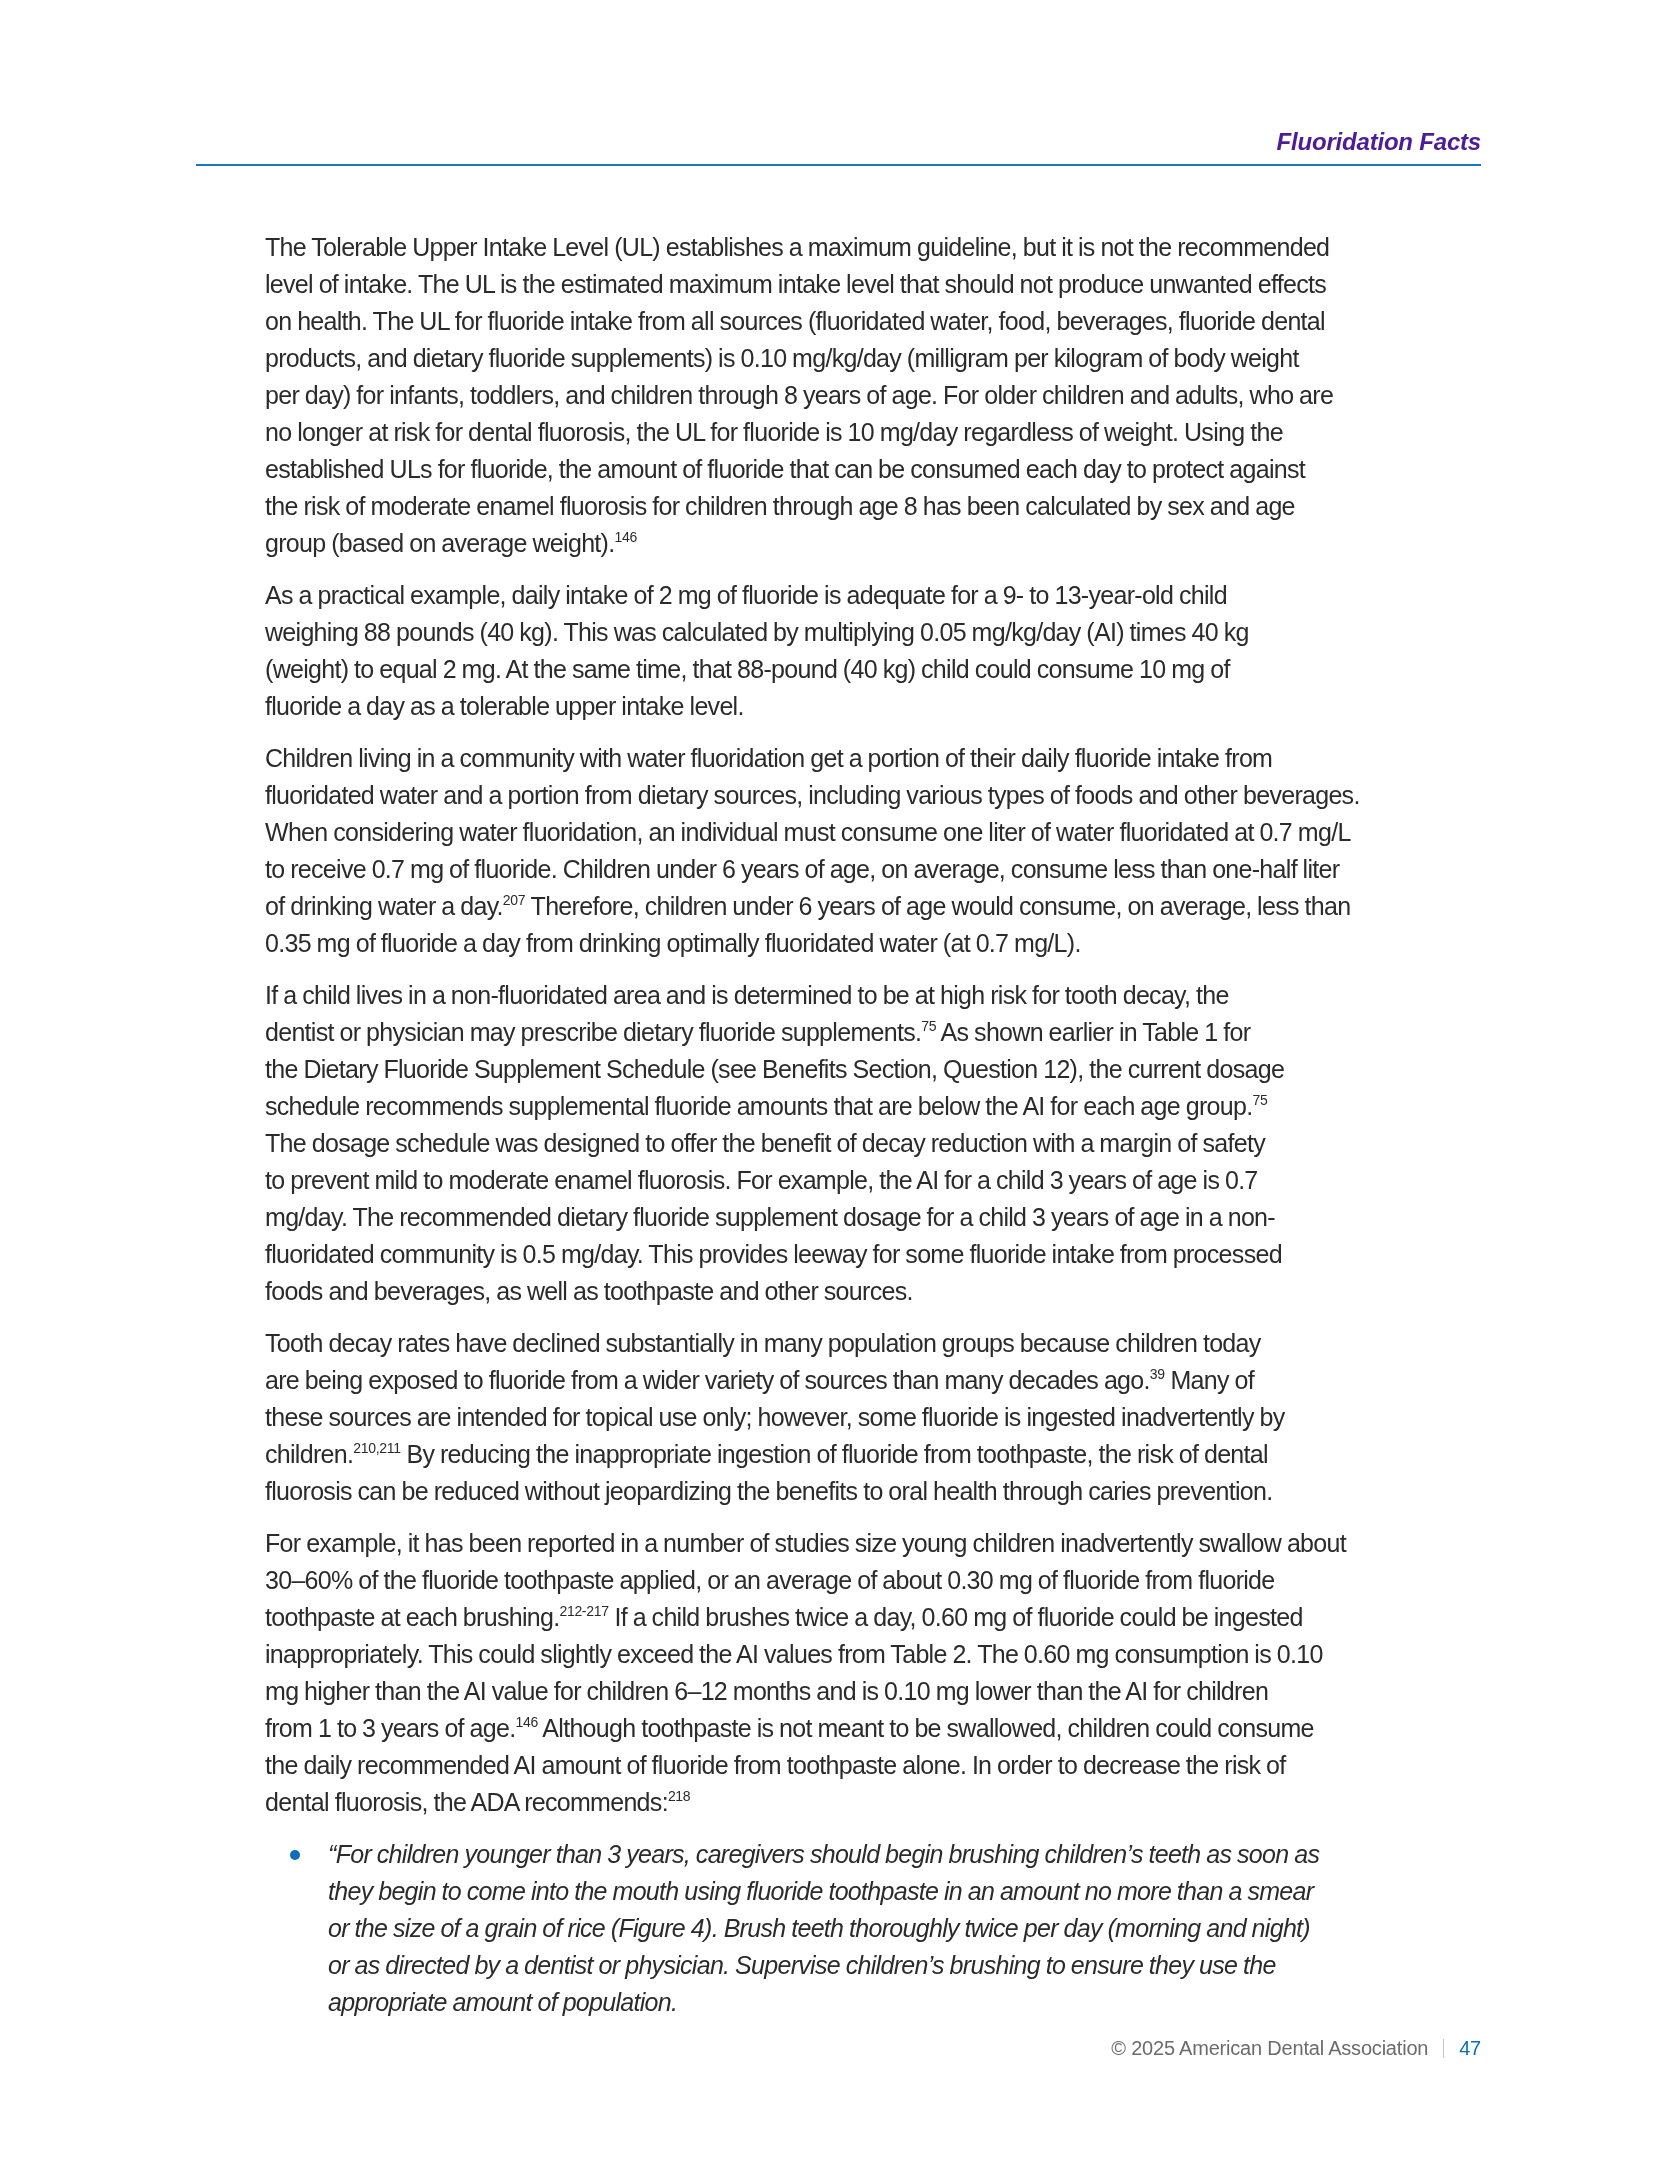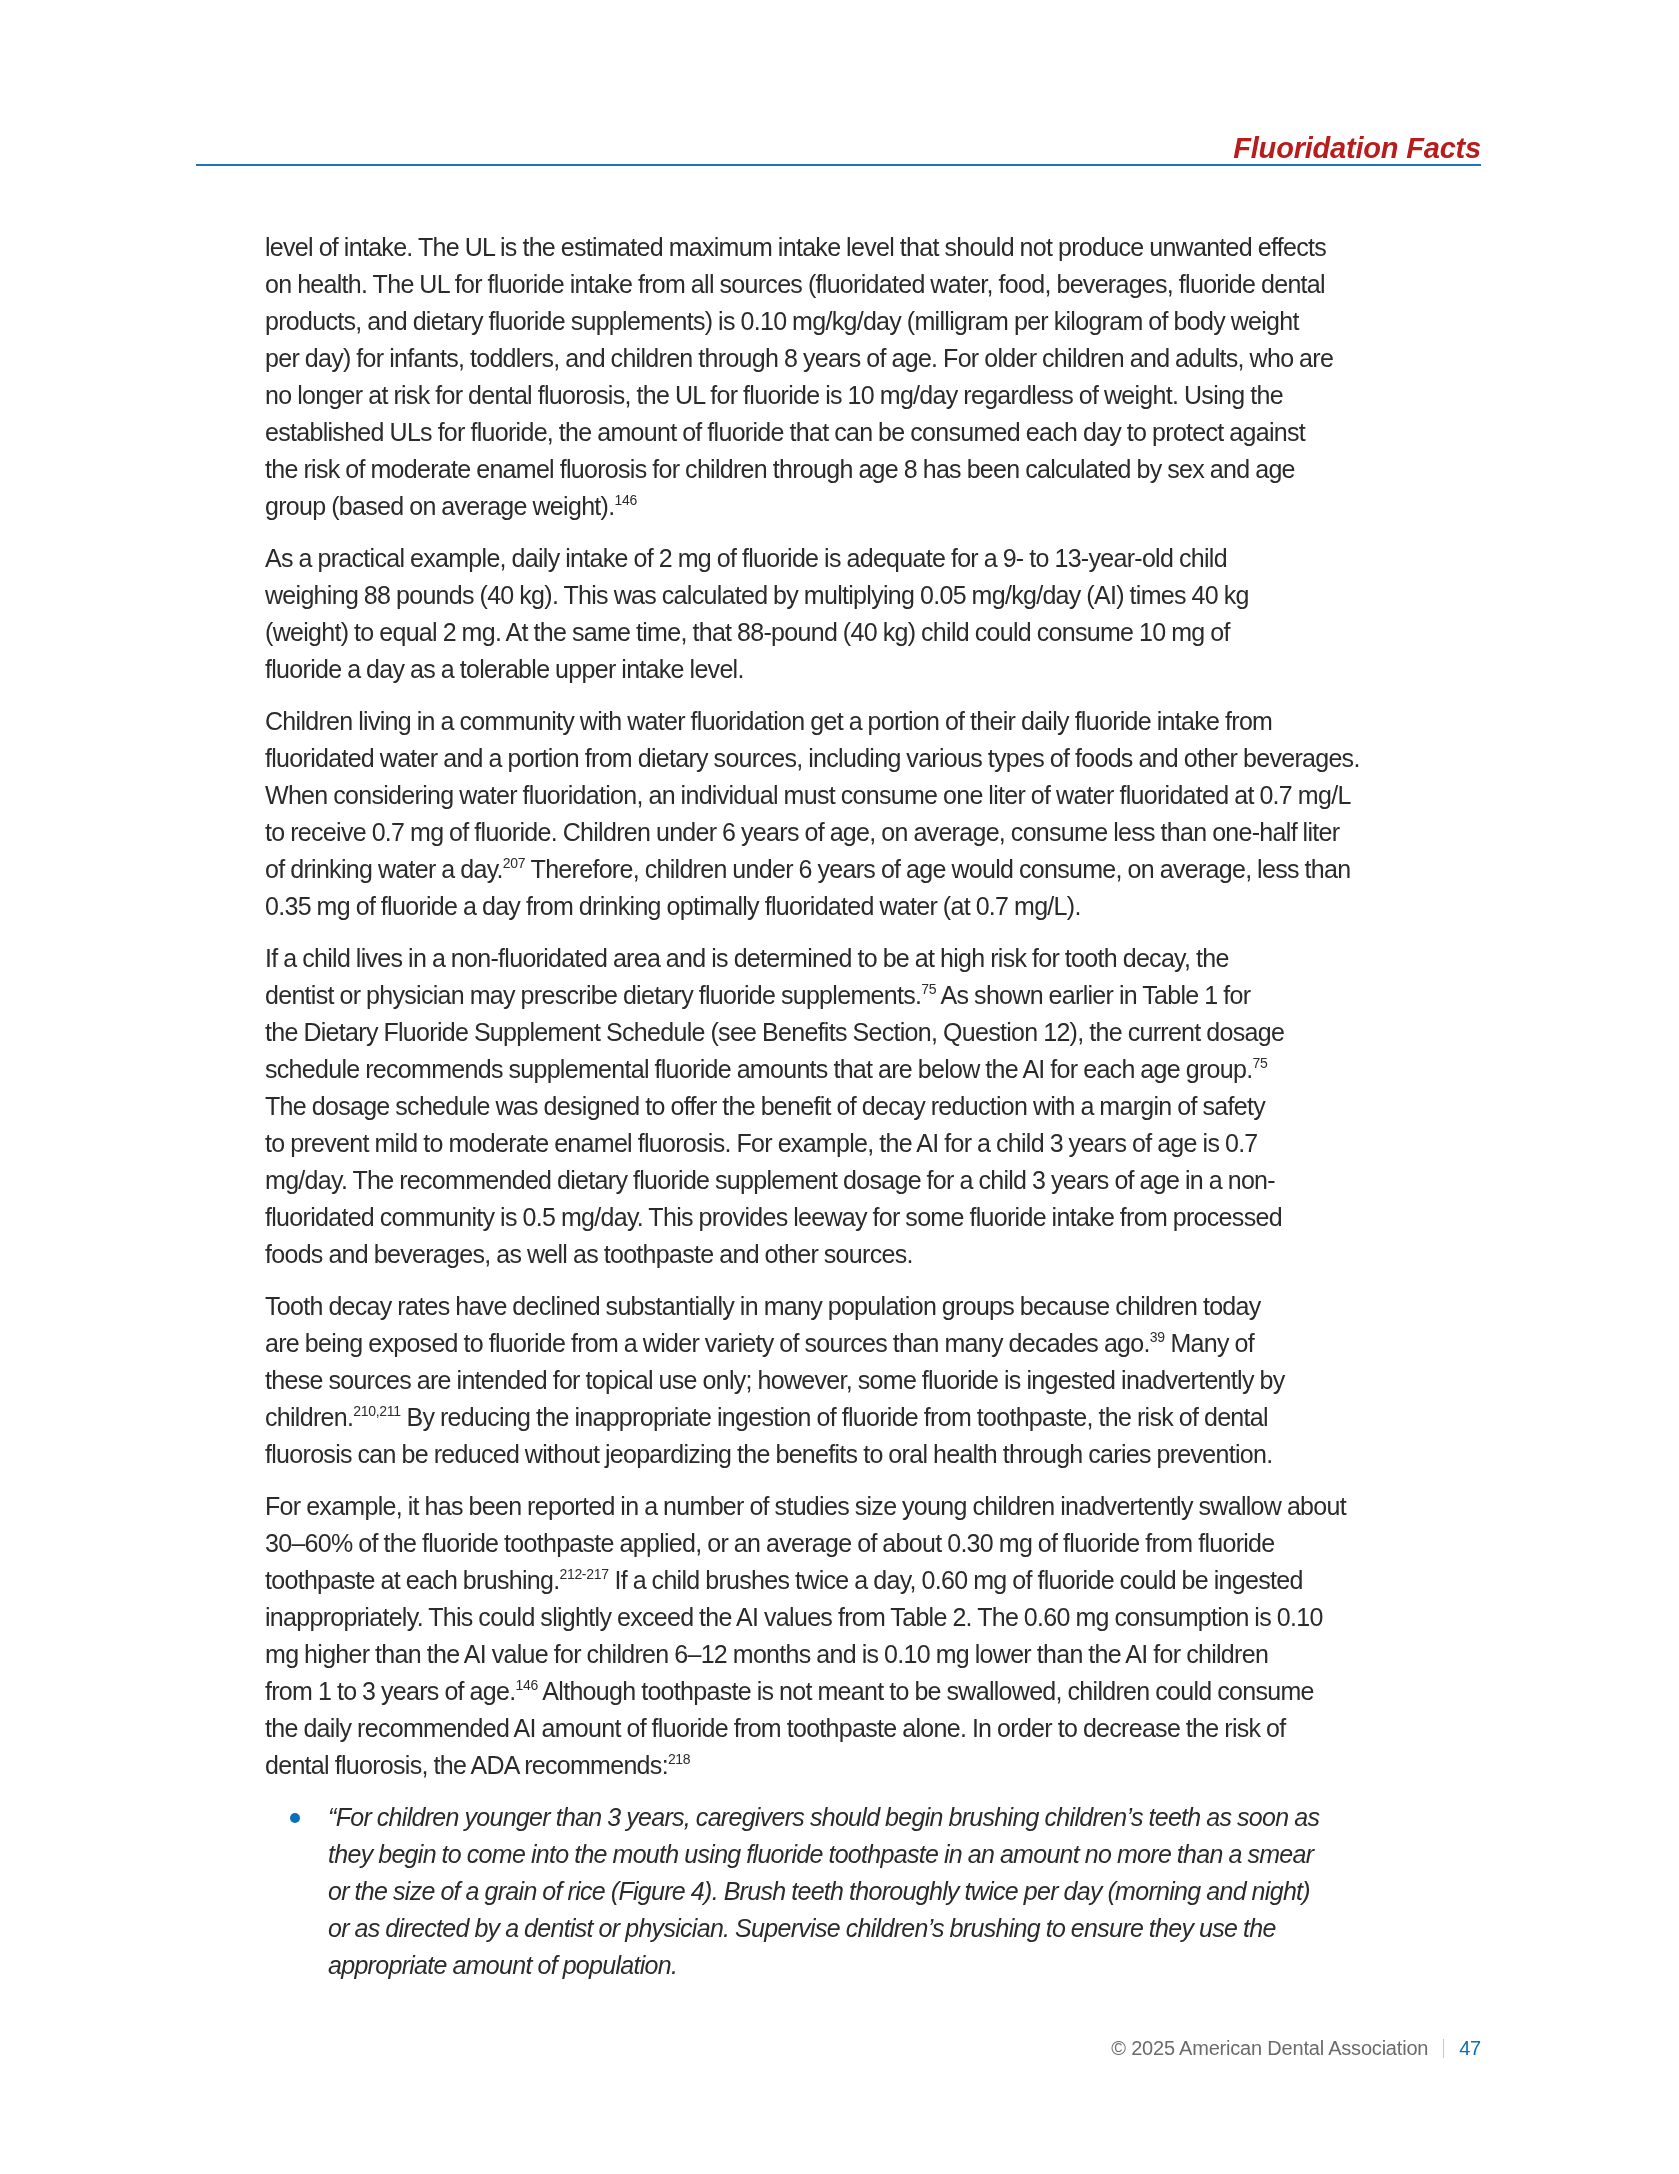--- a/index.html
+++ b/index.html
@@ -1,20 +1,20 @@
 <!DOCTYPE html>
 <html style="font-size:15px"><head>
 <meta charset="utf-8">
 <style>
   html, body { margin: 0; padding: 0; background: #ffffff; }
   body { width: 1680px; height: 2174px; position: relative; overflow: hidden;
          font-family: "Liberation Sans", sans-serif; color: #2b2b2b; }
   .header { position: absolute; left: 196px; top: 128px; width: 1285px; height: 38px; }
-  .header-title { position: absolute; right: 0; top: 0; font-size: 29px; font-weight: bold;
-                  font-style: italic; color: #b91c1c; letter-spacing: -0.2px; line-height: 28px; margin-top: 6px; }
+  .header-title { position: absolute; right: 0; top: 0; font-size: 24px; font-weight: bold;
+                  font-style: italic; color: #4c1d95; letter-spacing: -0.2px; line-height: 28px; }
   .header-rule { position: absolute; left: 0; right: 0; top: 36px; height: 1.9px; background: #1a77bd; }
   .content { position: absolute; left: 265px; top: 229px; width: 1219px; }
   .para { margin: 0 0 15px 0; font-size: 25px; line-height: 37px; letter-spacing: -0.7px;
           word-spacing: -0.5px; white-space: nowrap; }
   .para .line { display: block; }
   sup { font-size: 14px; line-height: 0; vertical-align: 10.4px; letter-spacing: -0.3px; text-align: right; }
   .bullet-list { margin: 13px 0 0 0; padding: 0; list-style: none; }
   .bullet-item { position: relative; padding-left: 63px; font-style: italic; }
   .bullet-dot { position: absolute; left: 24.5px; top: 14px; width: 10.4px; height: 10.4px; border-radius: 50%; background: #0a6fb8; }
   .footer { position: absolute; right: 199px; top: 2034px; font-size: 20px; color: #6b6b6b; line-height: 28px;
@@ -26,20 +26,21 @@
 <body>
 
 <div class="header">
   <div class="header-title">Fluoridation Facts</div>
   <div class="header-rule"></div>
 </div>
 
 <div class="content">
   <div id="paragraphs">
       <p class="para">
+        <span class="line"><span>The Tolerable Upper Intake Level (UL) establishes a maximum guideline, but it is not the recommended</span></span>
         <span class="line"><span>level of intake. The UL is the estimated maximum intake level that should not produce unwanted effects</span></span>
         <span class="line"><span>on health. The UL for fluoride intake from all sources (fluoridated water, food, beverages, fluoride dental</span></span>
         <span class="line"><span>products, and dietary fluoride supplements) is 0.10 mg/kg/day (milligram per kilogram of body weight</span></span>
         <span class="line"><span>per day) for infants, toddlers, and children through 8 years of age. For older children and adults, who are</span></span>
         <span class="line"><span>no longer at risk for dental fluorosis, the UL for fluoride is 10 mg/day regardless of weight. Using the</span></span>
         <span class="line"><span>established ULs for fluoride, the amount of fluoride that can be consumed each day to protect against</span></span>
         <span class="line"><span>the risk of moderate enamel fluorosis for children through age 8 has been calculated by sex and age</span></span>
         <span class="line"><span>group (based on average weight).</span><sup>146</sup></span>
       </p>
       <p class="para">

